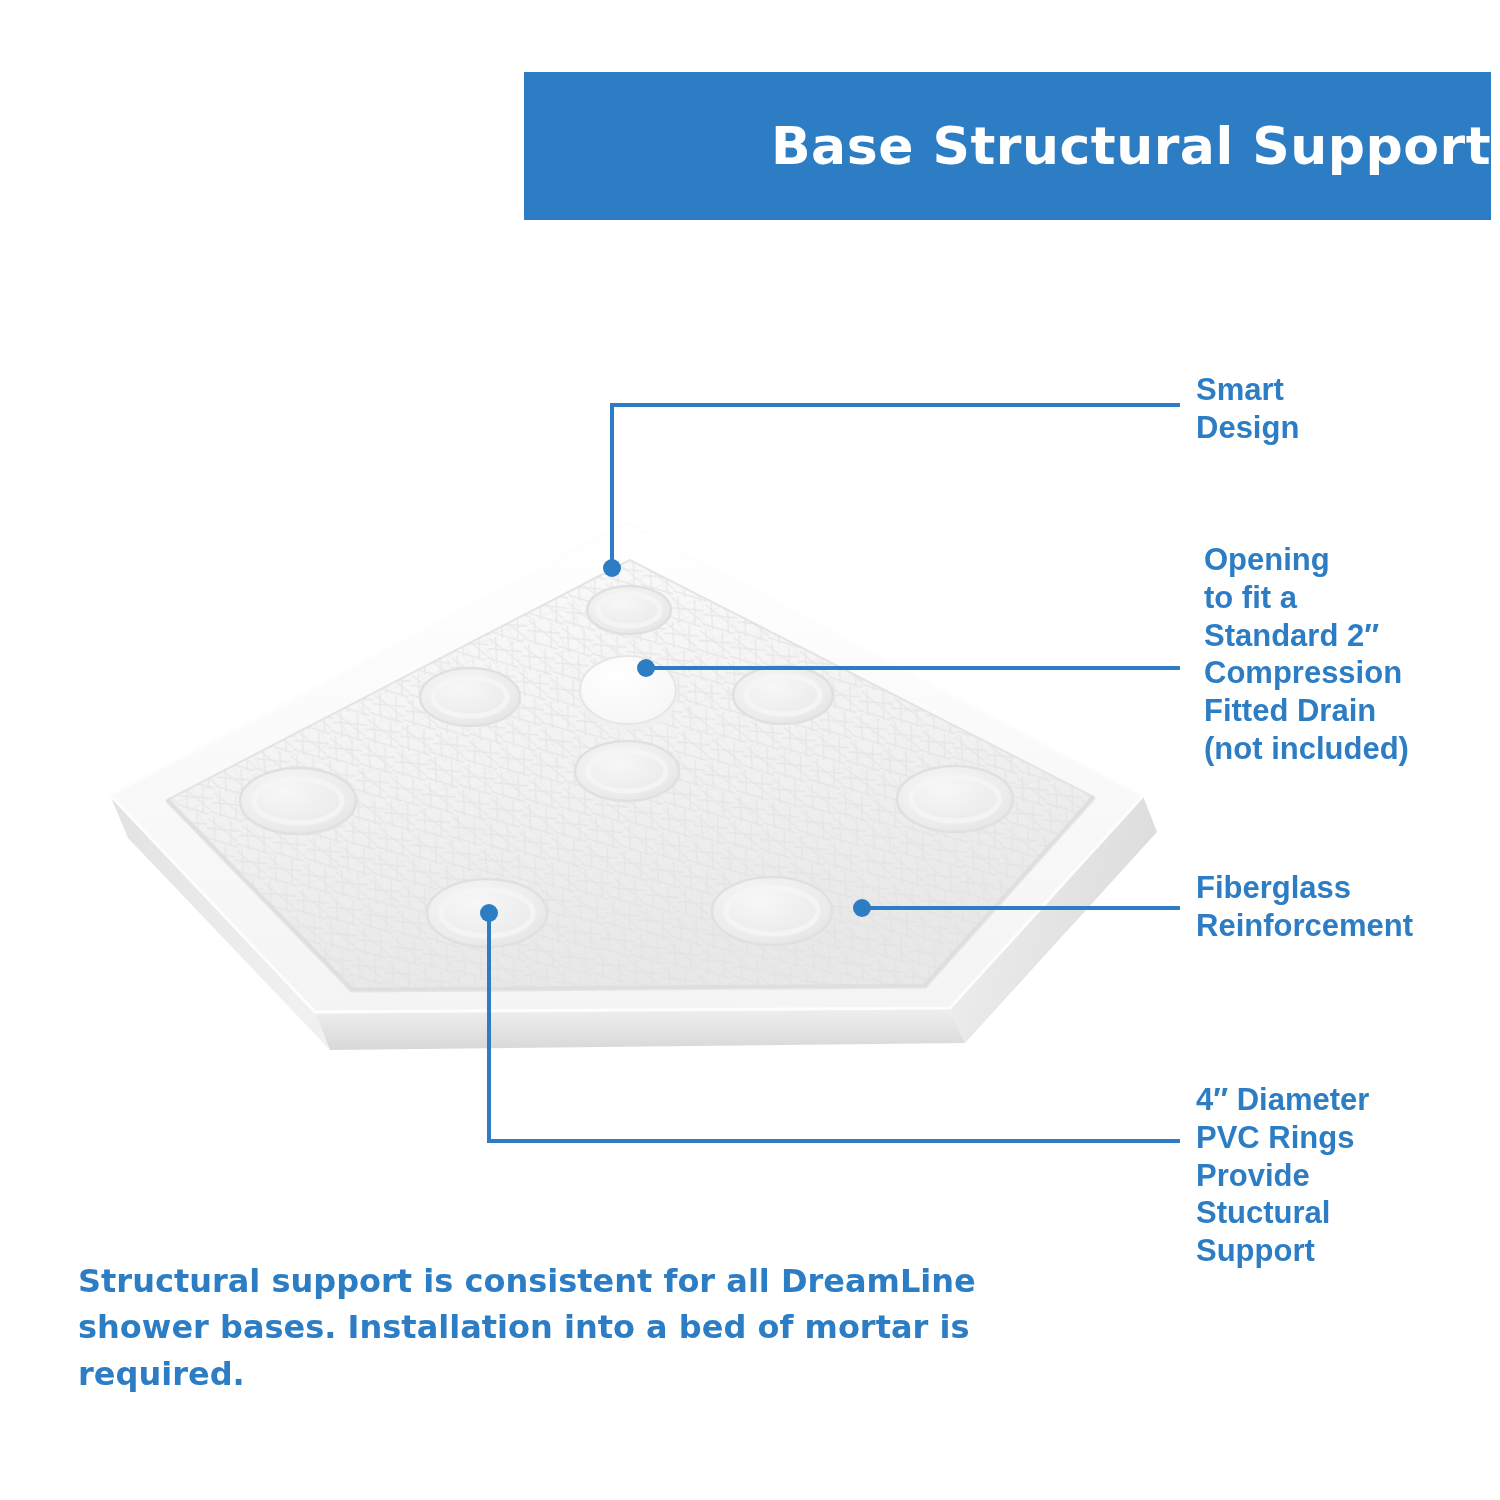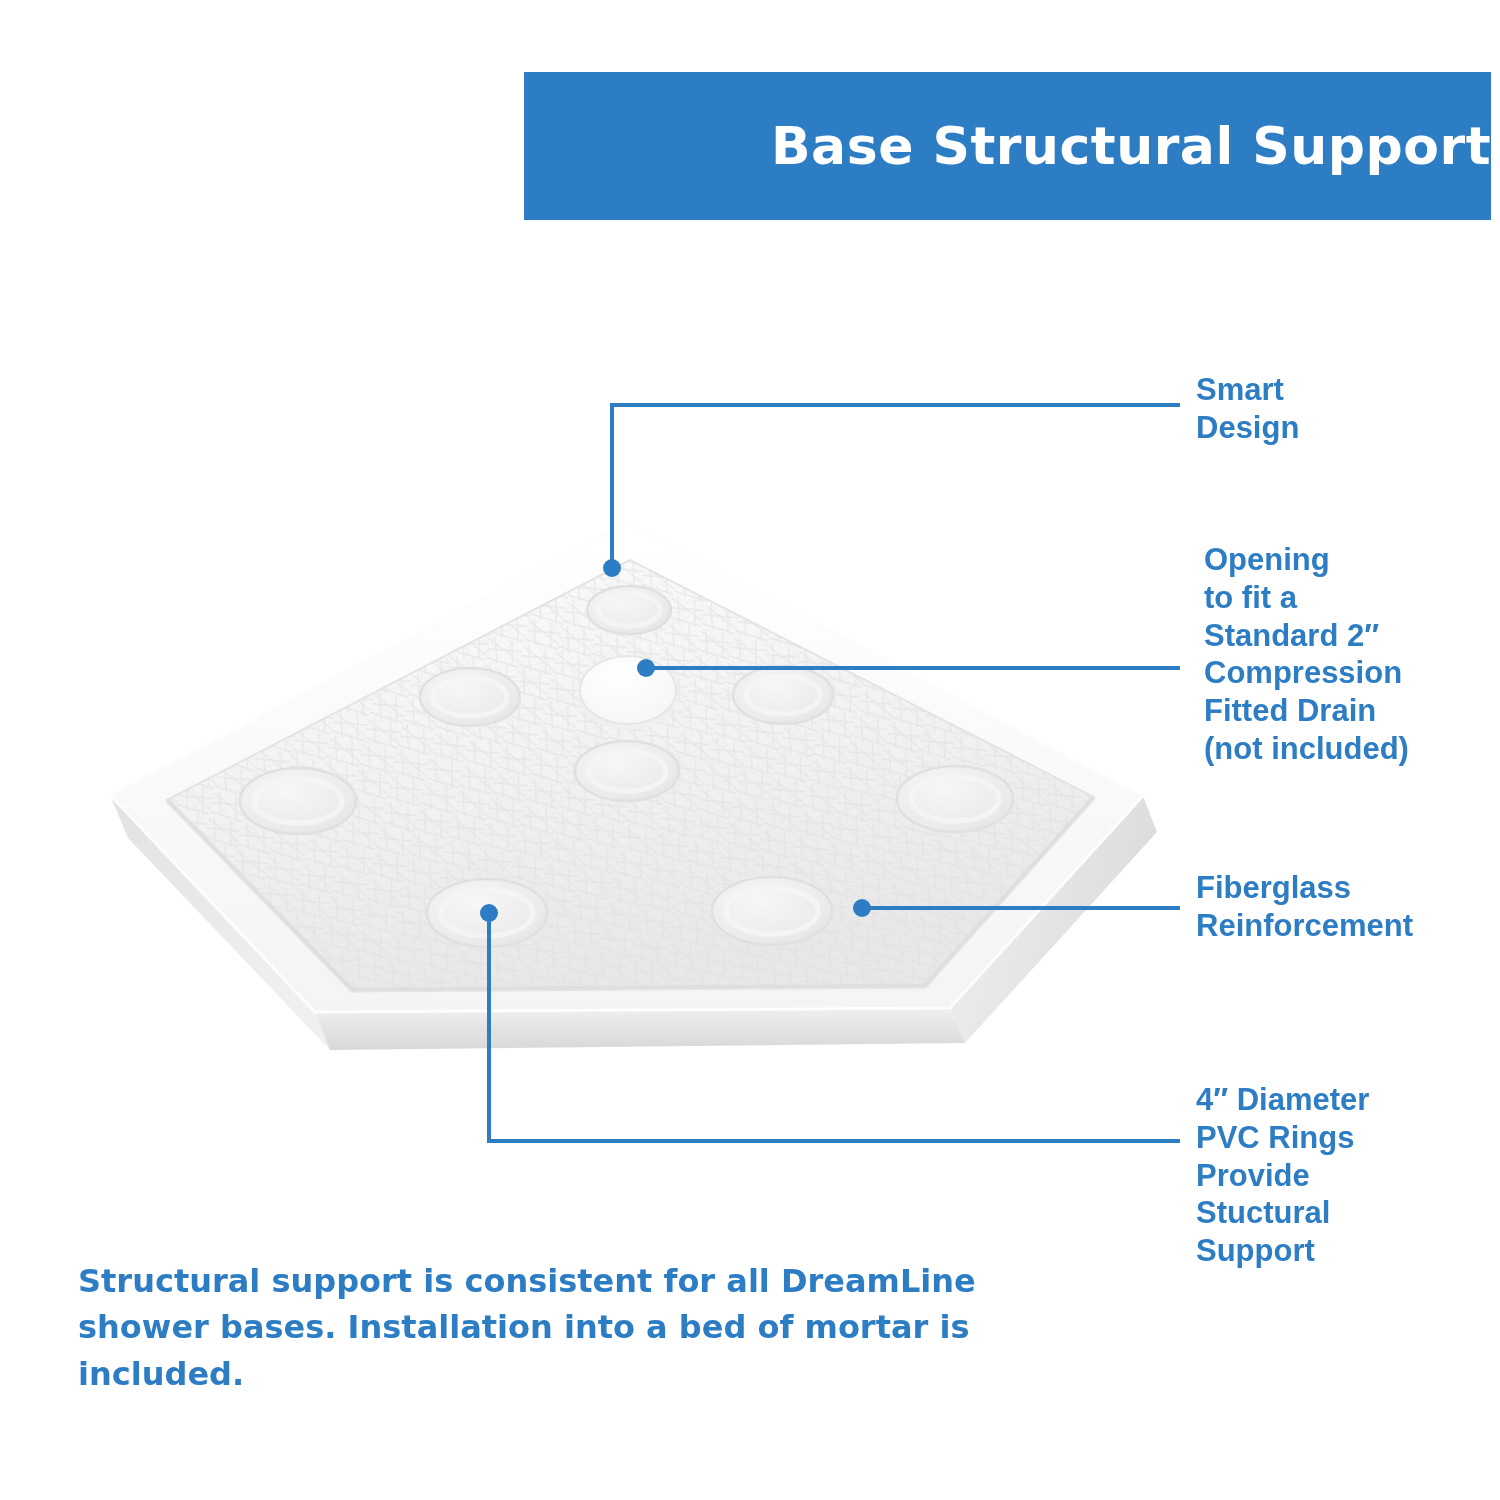--- a/index.html
+++ b/index.html
@@ -192,13 +192,13 @@
 Fitted Drain
 (not included)</div>
 <div class="callout callout-fiberglass">Fiberglass
 Reinforcement</div>
 <div class="callout callout-pvc">4″ Diameter
 PVC Rings
 Provide
 Stuctural
 Support</div>
 
-<div class="footer-note">Structural support is consistent for all DreamLine shower bases. Installation into a bed of mortar is included.</div>
+<div class="footer-note">Structural support is consistent for all DreamLine shower bases. Installation into a bed of mortar is required.</div>
 
 </body></html>

